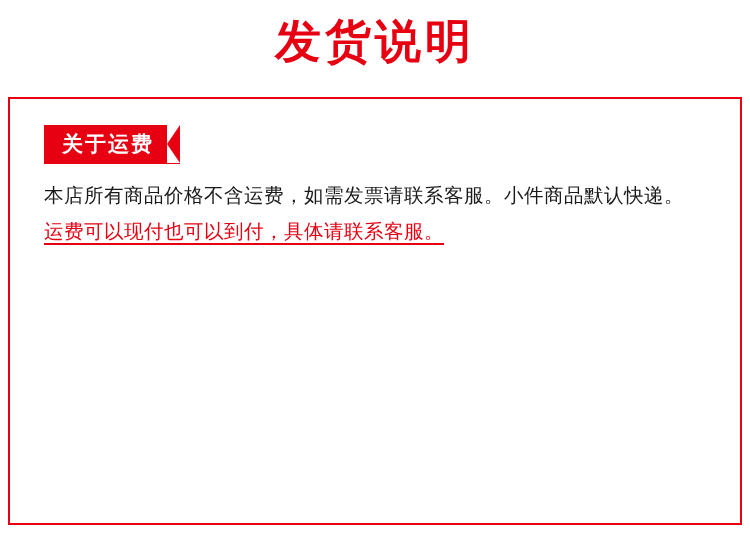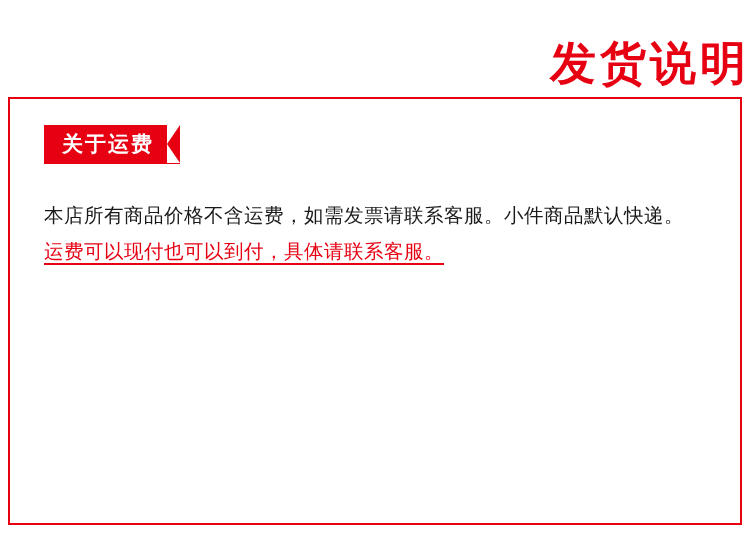--- a/index.html
+++ b/index.html
@@ -15,26 +15,26 @@
   }
   .page {
     position: relative;
     width: 750px;
     height: 533px;
     background: #ffffff;
     box-sizing: border-box;
   }
   
   .title {
-    text-align: right;
+    text-align: center;
     color: #e60012;
     font-size: 46px;
     font-weight: bold;
     letter-spacing: 4px;
-    padding-top: 38px;
+    padding-top: 16px;
     line-height: 1.1;
     font-family: "DejaVu Sans", sans-serif;
   }
   
   .frame {
     position: absolute;
     left: 8px;
     top: 97px;
     width: 734px;
     height: 428px;
@@ -72,21 +72,20 @@
     border-top: 19px solid #ffffff;
     border-bottom: 19px solid #ffffff;
     border-right: 13px solid transparent;
   }
   .body-text {
     font-size: 19.5px;
     line-height: 36px;
     color: #1a1a1a;
     font-family: "DejaVu Sans", sans-serif;
     letter-spacing: 0.5px;
-    margin-top: 20px;
   }
   .hl {
     color: #e60012;
     border-bottom: 2px solid #e60012;
   }
   .section2 {
     margin-top: 18px;
   }
   .section1 .body-text {
     padding-right: 10px;

